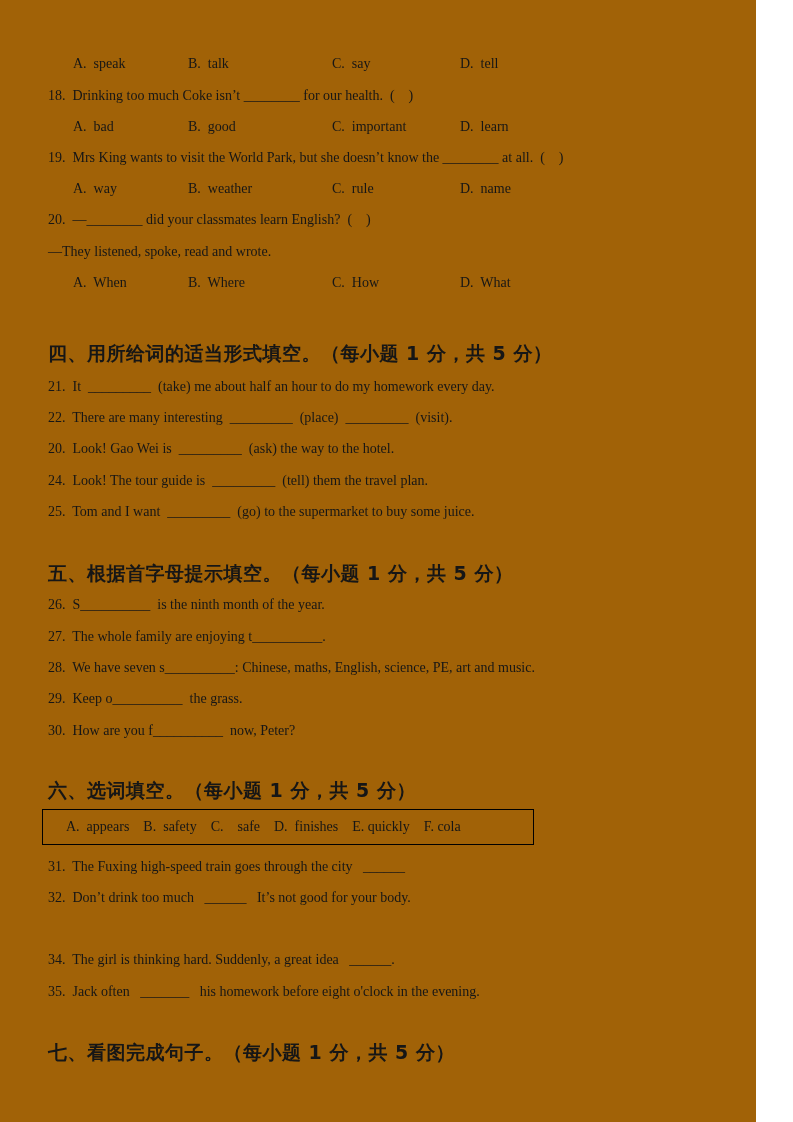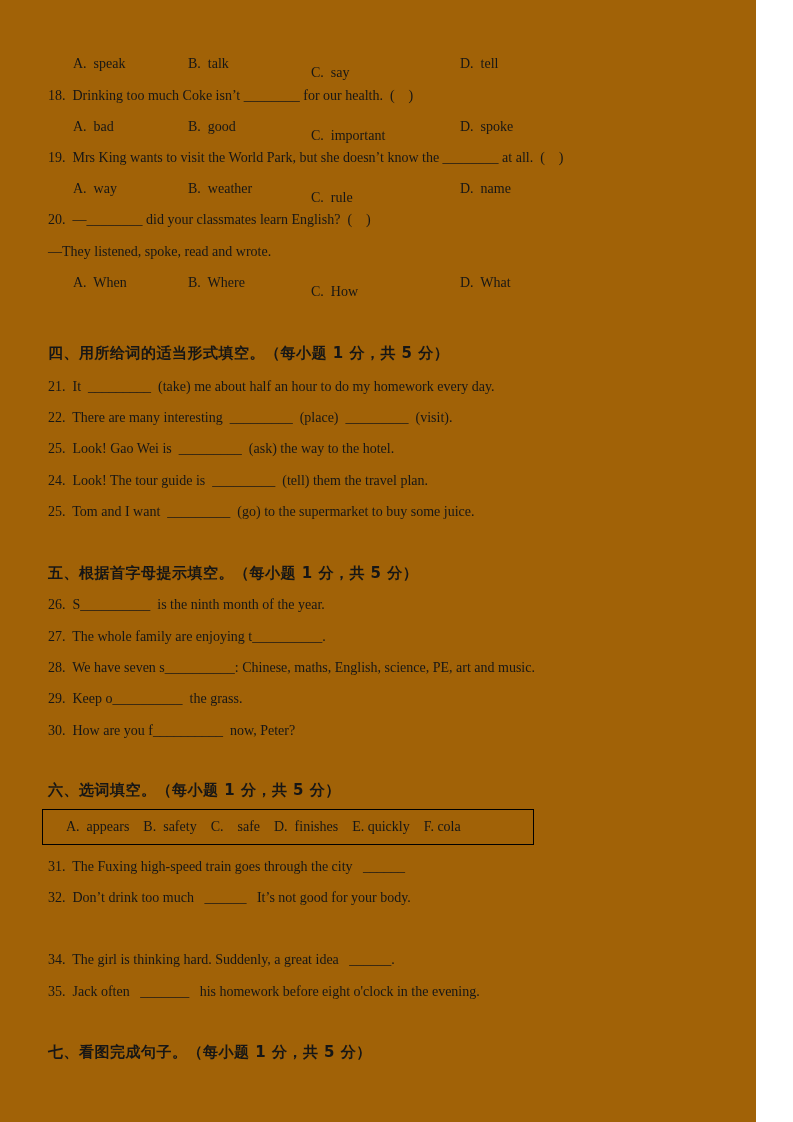--- a/index.html
+++ b/index.html
@@ -30,25 +30,25 @@
     height: 20px;
     line-height: 20px;
   }
   .opts-row .opt {
     position: absolute;
     top: 0;
     white-space: pre;
   }
   .opt-a { left: 73px; }
   .opt-b { left: 188px; text-align: center; }
-  .opt-c { left: 311px; margin-top: 9px; }
+  .opt-c { left: 332px; }
   .opt-d { left: 460px; }
   .hdr {
     font-weight: bold;
-    font-size: 15px;
+    font-size: 19px;
     font-family: "DejaVu Sans", "Liberation Sans", sans-serif;
     letter-spacing: 0.5px;
   }
   .word-bank-box {
     position: absolute;
     left: 42px;
     top: 809px;
     width: 492px;
     height: 36px;
     border: 1px solid #000000;
@@ -72,21 +72,21 @@
     <span class="opt opt-b">B.  talk</span>
     <span class="opt opt-c">C.  say</span>
     <span class="opt opt-d">D.  tell</span>
   </div>
 
   <div class="line" style="top:86px">18.  Drinking too much Coke isn’t ________ for our health.  (    )</div>
   <div class="opts-row" style="top:117px">
     <span class="opt opt-a">A.  bad</span>
     <span class="opt opt-b">B.  good</span>
     <span class="opt opt-c">C.  important</span>
-    <span class="opt opt-d">D.  spoke</span>
+    <span class="opt opt-d">D.  learn</span>
   </div>
 
   <div class="line" style="top:148px">19.  Mrs King wants to visit the World Park, but she doesn’t know the ________ at all.  (    )</div>
   <div class="opts-row" style="top:179px">
     <span class="opt opt-a">A.  way</span>
     <span class="opt opt-b">B.  weather</span>
     <span class="opt opt-c">C.  rule</span>
     <span class="opt opt-d">D.  name</span>
   </div>
 
@@ -95,21 +95,21 @@
   <div class="opts-row" style="top:273px">
     <span class="opt opt-a">A.  When</span>
     <span class="opt opt-b">B.  Where</span>
     <span class="opt opt-c">C.  How</span>
     <span class="opt opt-d">D.  What</span>
   </div>
 
   <div class="line hdr" style="top:343px">四、用所给词的适当形式填空。（每小题 1 分，共 5 分）</div>
   <div class="line" style="top:377px">21.  It  _________  (take) me about half an hour to do my homework every day.</div>
   <div class="line" style="top:408px">22.  There are many interesting  _________  (place)  _________  (visit).</div>
-  <div class="line" style="top:439px">25.  Look! Gao Wei is  _________  (ask) the way to the hotel.</div>
+  <div class="line" style="top:439px">20.  Look! Gao Wei is  _________  (ask) the way to the hotel.</div>
   <div class="line" style="top:471px">24.  Look! The tour guide is  _________  (tell) them the travel plan.</div>
   <div class="line" style="top:502px">25.  Tom and I want  _________  (go) to the supermarket to buy some juice.</div>
 
   <div class="line hdr" style="top:563px">五、根据首字母提示填空。（每小题 1 分，共 5 分）</div>
   <div class="line" style="top:595px">26.  S__________  is the ninth month of the year.</div>
   <div class="line" style="top:627px">27.  The whole family are enjoying t__________.</div>
   <div class="line" style="top:658px">28.  We have seven s__________: Chinese, maths, English, science, PE, art and music.</div>
   <div class="line" style="top:689px">29.  Keep o__________  the grass.</div>
   <div class="line" style="top:721px">30.  How are you f__________  now, Peter?</div>
 

